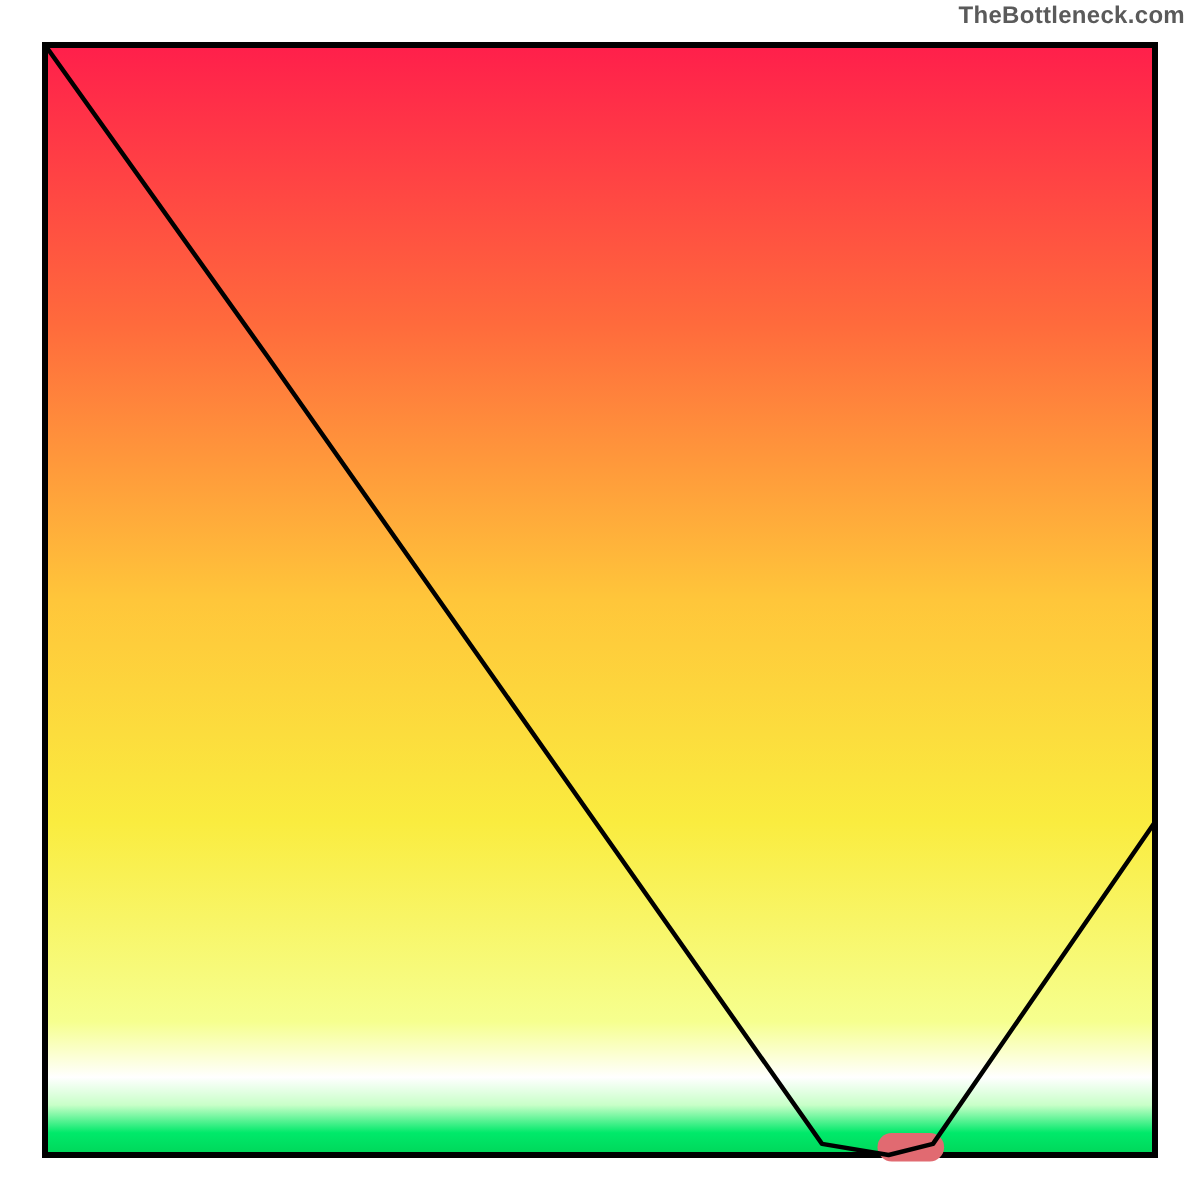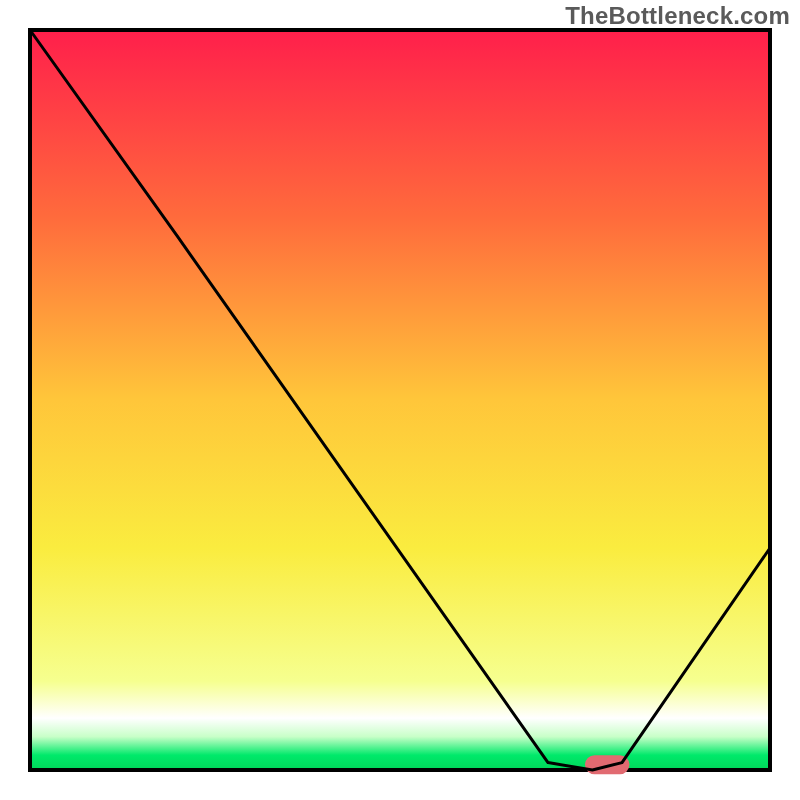--- a/index.html
+++ b/index.html
@@ -12,21 +12,21 @@
   }
   .container {
     position: relative;
     width: 800px;
     height: 800px;
   }
   .watermark {
     position: absolute;
     top: 2px;
     right: 10px;
-    font-size: 24px;
+    font-size: 16px;
     font-weight: 600;
     color: #5a5a5a;
     letter-spacing: 0.2px;
   }
   svg {
     display: block;
   }
 </style>
 </head>
 <body>

